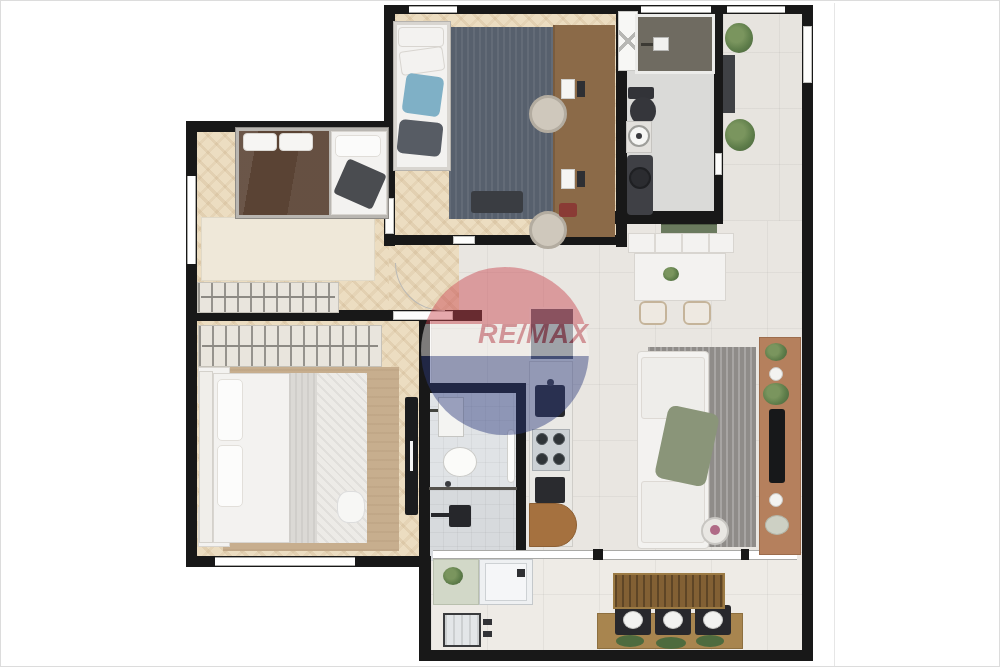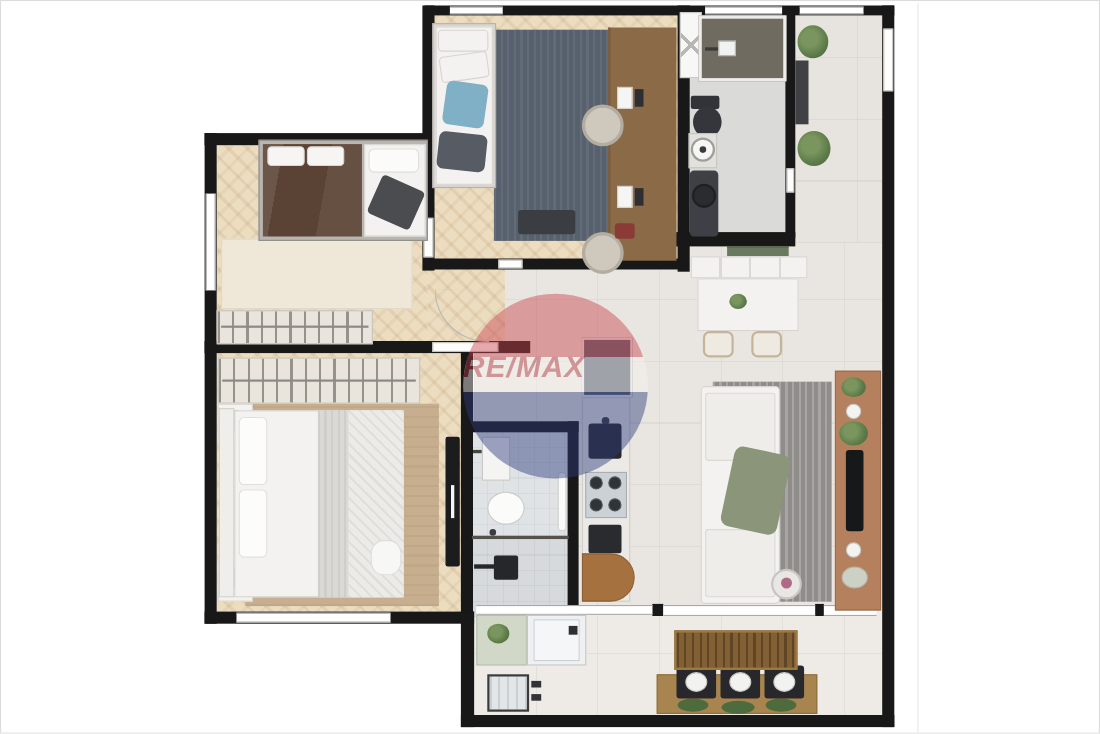--- a/index.html
+++ b/index.html
@@ -20,21 +20,21 @@
   .btile{background-color:var(--ensuite-tile,#e0e3e6);
         background-image:repeating-linear-gradient(0deg, rgba(0,0,0,.04) 0 1px, transparent 1px 14px),
                          repeating-linear-gradient(90deg, rgba(0,0,0,.04) 0 1px, transparent 1px 14px);}
   .wh{background:var(--white-furniture,#f3f2f0);border:1px solid #d8d5d0;}
   .crc{border-radius:50%;}
   .grn{background:radial-gradient(circle at 40% 40%, #7a955e 0 30%, var(--plant-green,#5e7d4a) 60%, #46603a 100%);border-radius:50%;}
   .hangers{background-color:#e9e5dd;border:1px solid #c6c2b9;
         background-image:repeating-linear-gradient(90deg, #96938d 0 2px, transparent 2px 13px);}
   .rod{background:#8d8a84;}
   .wm-text{font-weight:bold;font-style:italic;font-size:27px;letter-spacing:1px;
-        color:var(--balloon-text-red,#b5323e);text-align:left;}
+        color:var(--balloon-text-red,#b5323e);text-align:right;}
 </style>
 </head>
 <body>
 
 <div id="stage">
 
   <div class="a tile" style="left:430px;top:213px;width:372px;height:339px"></div>
   <div class="a tile" style="left:430px;top:552px;width:372px;height:98px;filter:brightness(1.02)"></div>
   <div class="a tile" style="left:722px;top:13px;width:80px;height:207px;background-color:var(--entry-tile,#e7e4df)"></div>
   <div class="a" style="left:624px;top:13px;width:90px;height:200px;background:var(--bath-floor,#dadad8)"></div>

